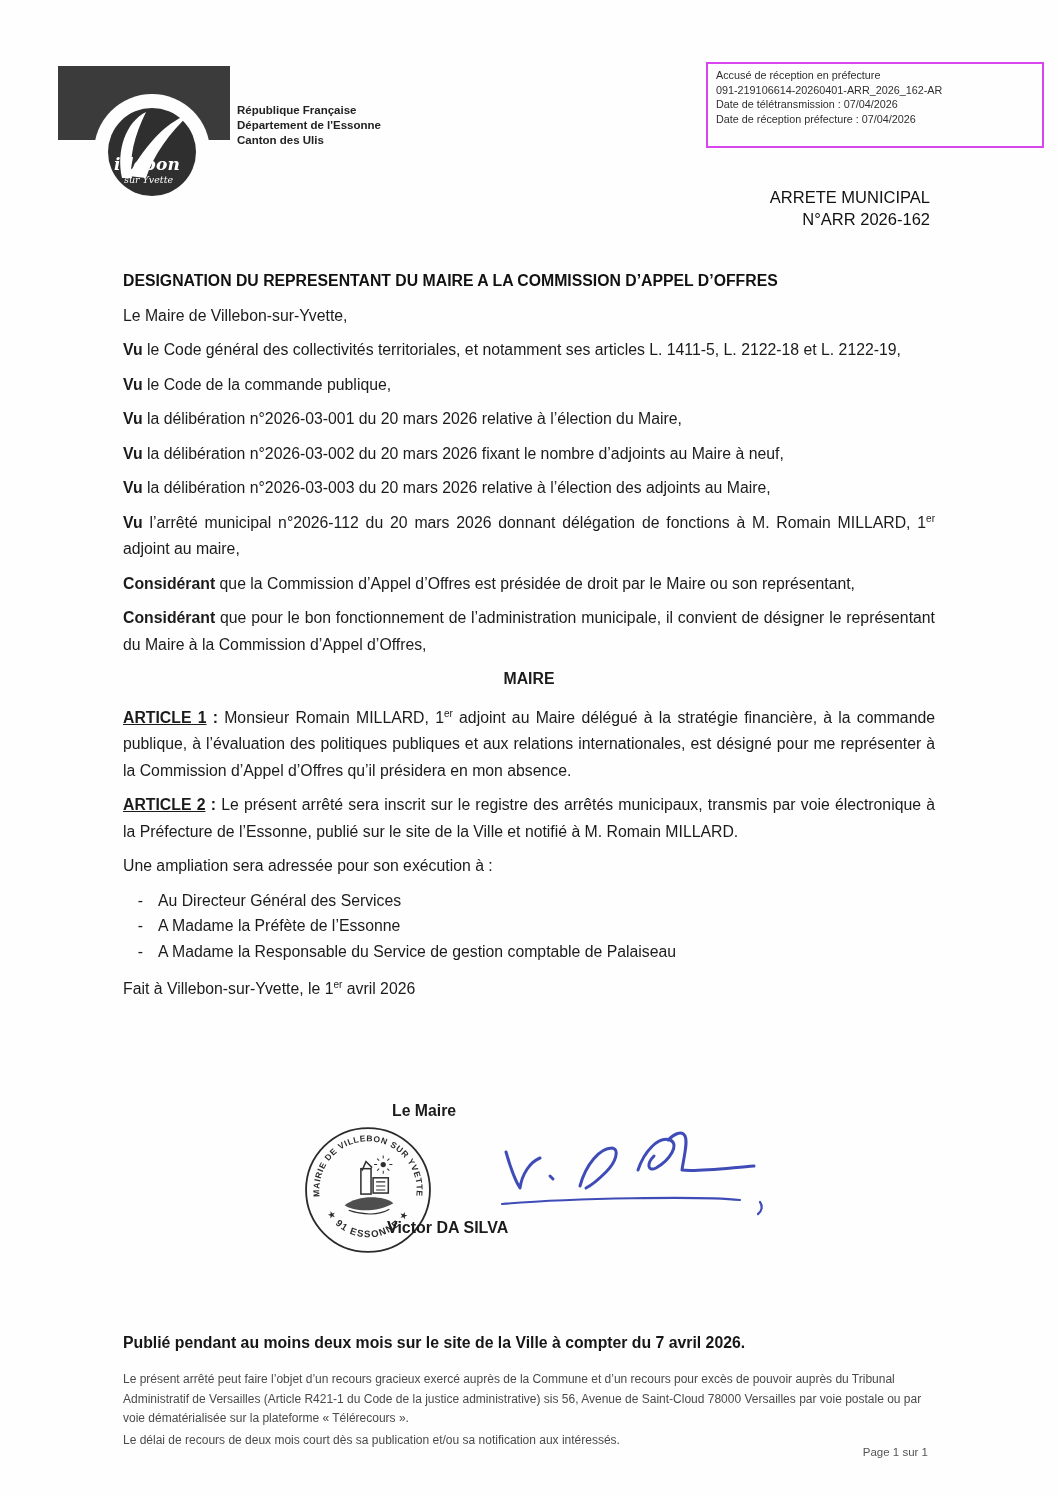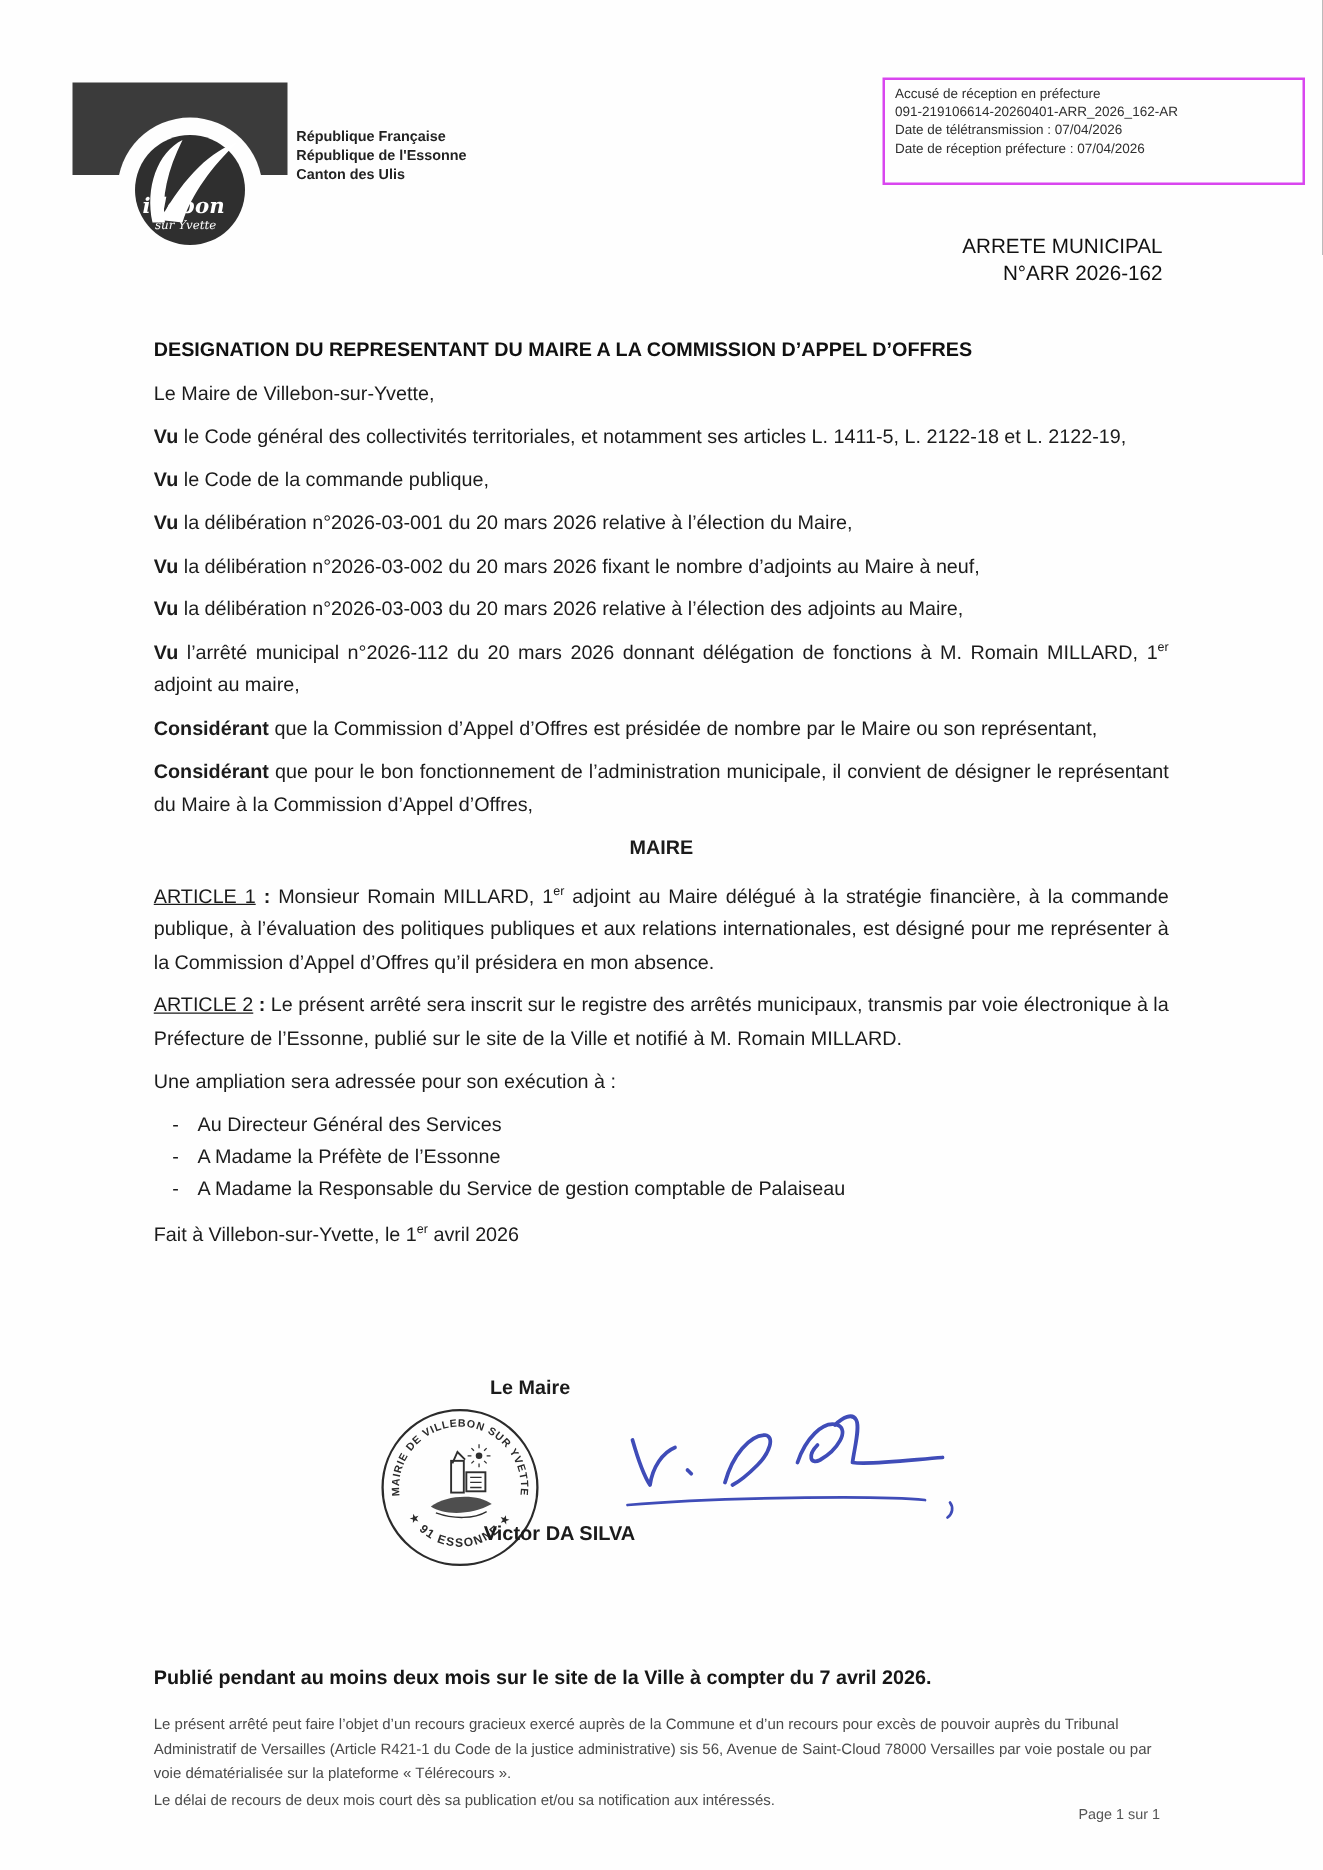--- a/index.html
+++ b/index.html
@@ -30,21 +30,21 @@
   }
   
   .body-col{
     position:absolute;left:123px;top:268px;width:812px;
     font-size:15.8px;line-height:26.5px;
   }
   .body-col p{margin:0 0 8px 0;text-align:justify;}
   .subject{font-weight:bold;text-align:left !important;color:#111;}
   .lead{font-weight:bold;}
   .arrete-line{text-align:center !important;font-weight:bold;margin:6px 0 12px 0 !important;}
-  .art-label{font-weight:normal;text-decoration:underline;}
+  .art-label{font-weight:bold;text-decoration:underline;}
   .art-colon{font-weight:bold;}
   sup.sup{font-size:10px;vertical-align:super;line-height:0;}
   .li-row{display:flex;line-height:25.5px;}
   .li-dash{width:35px;text-align:center;flex:0 0 35px;}
   .li-row .li-text{flex:1;}
   .list-wrap{margin:2px 0 6px 0;}
   .fait-line{margin-top:12px !important;text-align:left !important;}
   
   .sig-role{position:absolute;left:392px;top:1102px;width:260px;text-align:left;font-weight:bold;font-size:15.8px;}
   .stamp-svg{position:absolute;left:302px;top:1124px;}
@@ -75,21 +75,21 @@
     <circle cx="96" cy="88" r="58" fill="#fefefe"></circle>
     <circle cx="96" cy="88" r="44" fill="#2f2f2f"></circle>
     <path d="M66,114 C60,86 70,58 90,48 C78,72 73,94 76,114 Z" fill="#ffffff"></path>
     <path d="M72,112 C92,76 114,56 134,50 C114,68 97,92 90,114 Z" fill="#ffffff"></path>
     <text x="58" y="106" font-family="DejaVu Serif, serif" font-style="italic" font-weight="bold" font-size="17" fill="#ffffff">illebon</text>
     <text x="68" y="119" font-family="DejaVu Serif, serif" font-style="italic" font-size="9.5" fill="#ffffff">sur Yvette</text>
   </svg>
 
   <div class="region">
     <div>République Française</div>
-    <div>République de l'Essonne</div>
+    <div>Département de l'Essonne</div>
     <div>Canton des Ulis</div>
   </div>
 
   <div class="reception-box">
     <div>Accusé de réception en préfecture</div>
     <div>091-219106614-20260401-ARR_2026_162-AR</div>
     <div>Date de télétransmission : 07/04/2026</div>
     <div>Date de réception préfecture : 07/04/2026</div>
   </div>
 
@@ -102,21 +102,21 @@
     <p class="subject">DESIGNATION DU REPRESENTANT DU MAIRE A LA COMMISSION D’APPEL D’OFFRES</p>
     <p style="text-align:left;">Le Maire de Villebon-sur-Yvette,</p>
 
     <p><span class="lead">Vu</span><span> le Code général des collectivités territoriales, et notamment ses articles L. 1411-5, L. 2122-18 et L. 2122-19,</span></p>
     <p><span class="lead">Vu</span><span> le Code de la commande publique,</span></p>
     <p><span class="lead">Vu</span><span> la délibération n°2026-03-001 du 20 mars 2026 relative à l’élection du Maire,</span></p>
     <p><span class="lead">Vu</span><span> la délibération n°2026-03-002 du 20 mars 2026 fixant le nombre d’adjoints au Maire à neuf,</span></p>
     <p><span class="lead">Vu</span><span> la délibération n°2026-03-003 du 20 mars 2026 relative à l’élection des adjoints au Maire,</span></p>
     <p><span class="lead">Vu</span><span> l’arrêté municipal n°2026-112 du 20 mars 2026 donnant délégation de fonctions à M. Romain MILLARD, 1</span><sup class="sup">er</sup><span> adjoint au maire,</span></p>
 
-    <p><span class="lead">Considérant</span><span> que la Commission d’Appel d’Offres est présidée de nombre par le Maire ou son représentant,</span></p>
+    <p><span class="lead">Considérant</span><span> que la Commission d’Appel d’Offres est présidée de droit par le Maire ou son représentant,</span></p>
     <p><span class="lead">Considérant</span><span> que pour le bon fonctionnement de l’administration municipale, il convient de désigner le représentant du Maire à la Commission d’Appel d’Offres,</span></p>
 
     <p class="arrete-line">MAIRE</p>
 
     <p><span class="art-label">ARTICLE 1</span><span class="art-colon"> :</span><span> Monsieur Romain MILLARD, 1</span><sup class="sup">er</sup><span> adjoint au Maire délégué à la stratégie financière, à la commande publique, à l’évaluation des politiques publiques et aux relations internationales, est désigné pour me représenter à la Commission d’Appel d’Offres qu’il présidera en mon absence.</span></p>
 
     <p><span class="art-label">ARTICLE 2</span><span class="art-colon"> :</span><span> Le présent arrêté sera inscrit sur le registre des arrêtés municipaux, transmis par voie électronique à la Préfecture de l’Essonne, publié sur le site de la Ville et notifié à M. Romain MILLARD.</span></p>
 
     <p style="text-align:left;">Une ampliation sera adressée pour son exécution à :</p>
 

